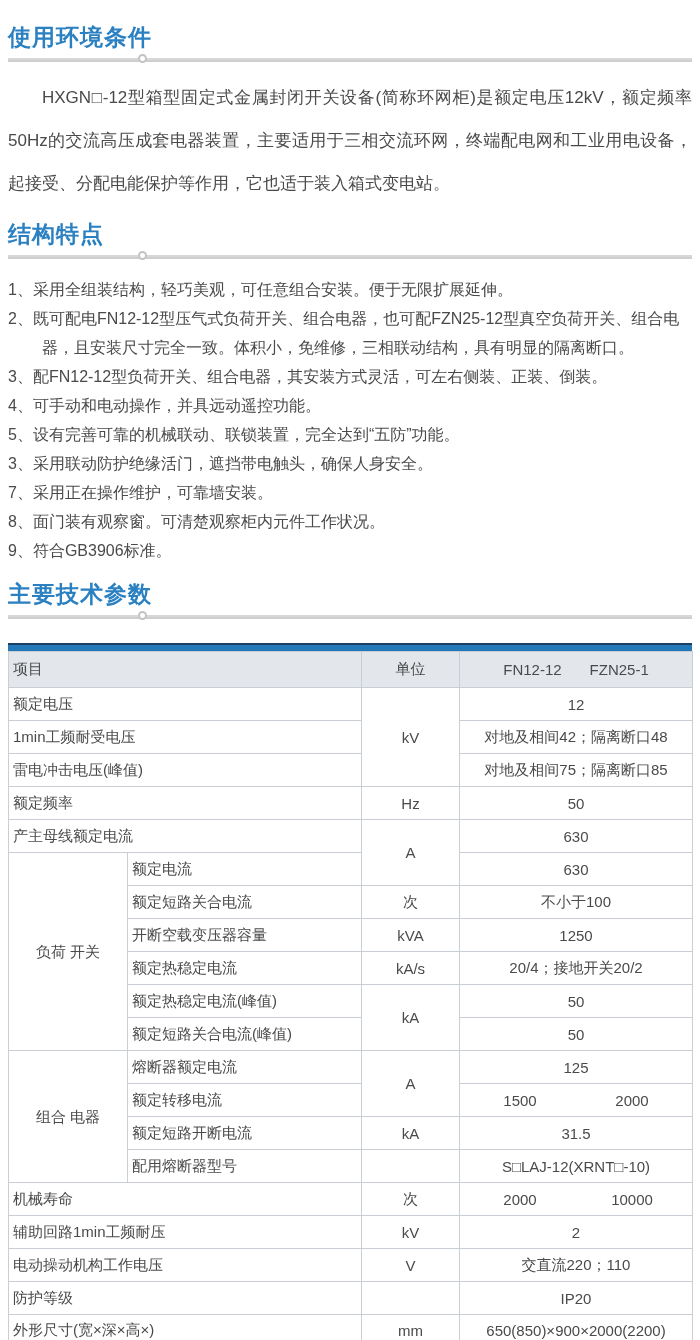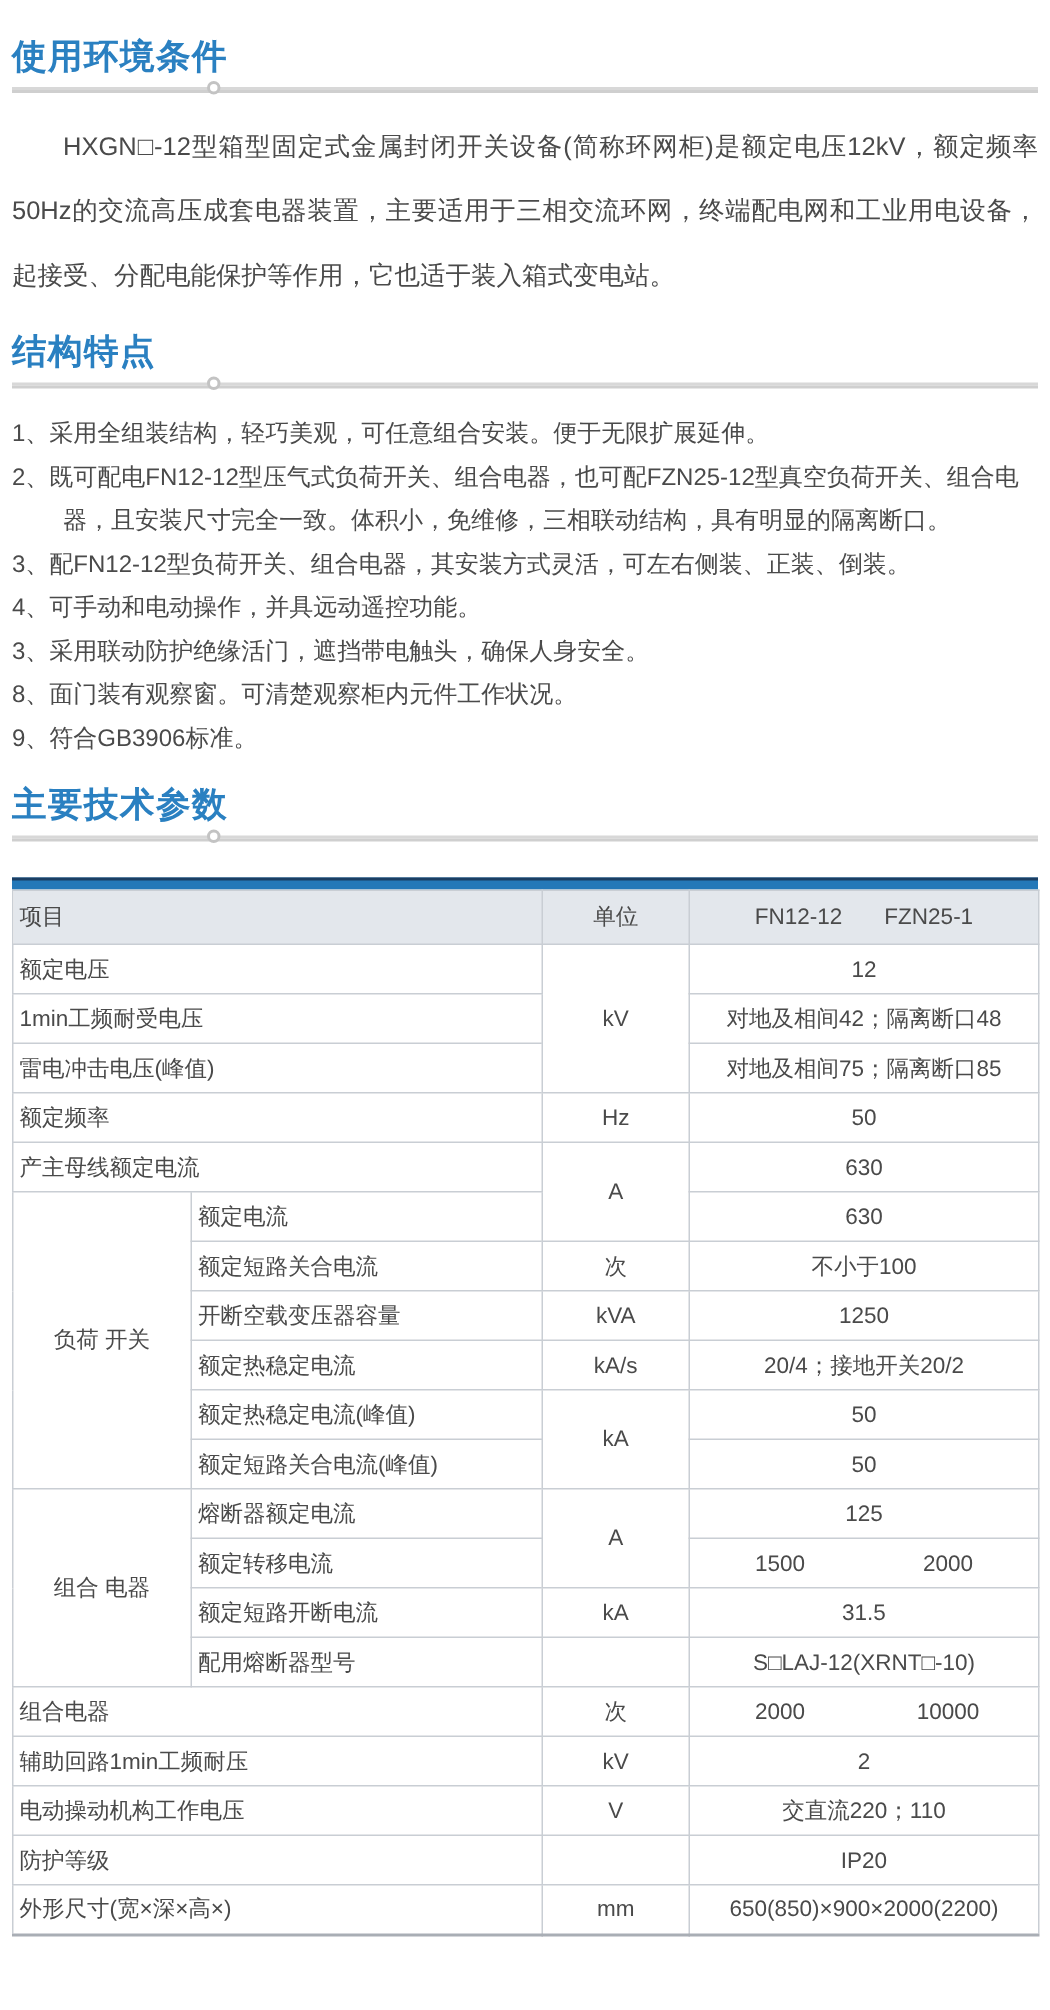--- a/index.html
+++ b/index.html
@@ -70,21 +70,23 @@
 <div class="sec-title t-gap1">结构特点</div>
 <div class="divider">
     <span class="dot"></span>
   </div>
 
 <div class="features">
   <div class="feat">1、采用全组装结构，轻巧美观，可任意组合安装。便于无限扩展延伸。</div>
   <div class="feat">2、既可配电FN12-12型压气式负荷开关、组合电器，也可配FZN25-12型真空负荷开关、组合电器，且安装尺寸完全一致。体积小，免维修，三相联动结构，具有明显的隔离断口。</div>
   <div class="feat">3、配FN12-12型负荷开关、组合电器，其安装方式灵活，可左右侧装、正装、倒装。</div>
   <div class="feat">4、可手动和电动操作，并具远动遥控功能。</div>
+  <div class="feat">5、设有完善可靠的机械联动、联锁装置，完全达到“五防”功能。</div>
   <div class="feat">3、采用联动防护绝缘活门，遮挡带电触头，确保人身安全。</div>
+  <div class="feat">7、采用正在操作维护，可靠墙安装。</div>
   <div class="feat">8、面门装有观察窗。可清楚观察柜内元件工作状况。</div>
   <div class="feat">9、符合GB3906标准。</div>
 </div>
 
 <div class="sec-title t-gap1">主要技术参数</div>
 <div class="divider">
     <span class="dot"></span>
   </div>
 
 <div class="tbar"></div>
@@ -179,21 +181,21 @@
       <td class="sublab">额定短路开断电流</td>
       <td class="unit">kA</td>
       <td class="val">31.5</td>
     </tr>
     <tr>
       <td class="sublab">配用熔断器型号</td>
       <td class="unit"></td>
       <td class="val">S□LAJ-12(XRNT□-10)</td>
     </tr>
     <tr>
-      <td class="lab" colspan="2">组合电器</td>
+      <td class="lab" colspan="2">机械寿命</td>
       <td class="unit">次</td>
       <td class="val">
         <div class="split">
           <span>2000</span>
           <span>10000</span>
         </div>
       </td>
     </tr>
     <tr>
       <td class="lab" colspan="2">辅助回路1min工频耐压</td>

